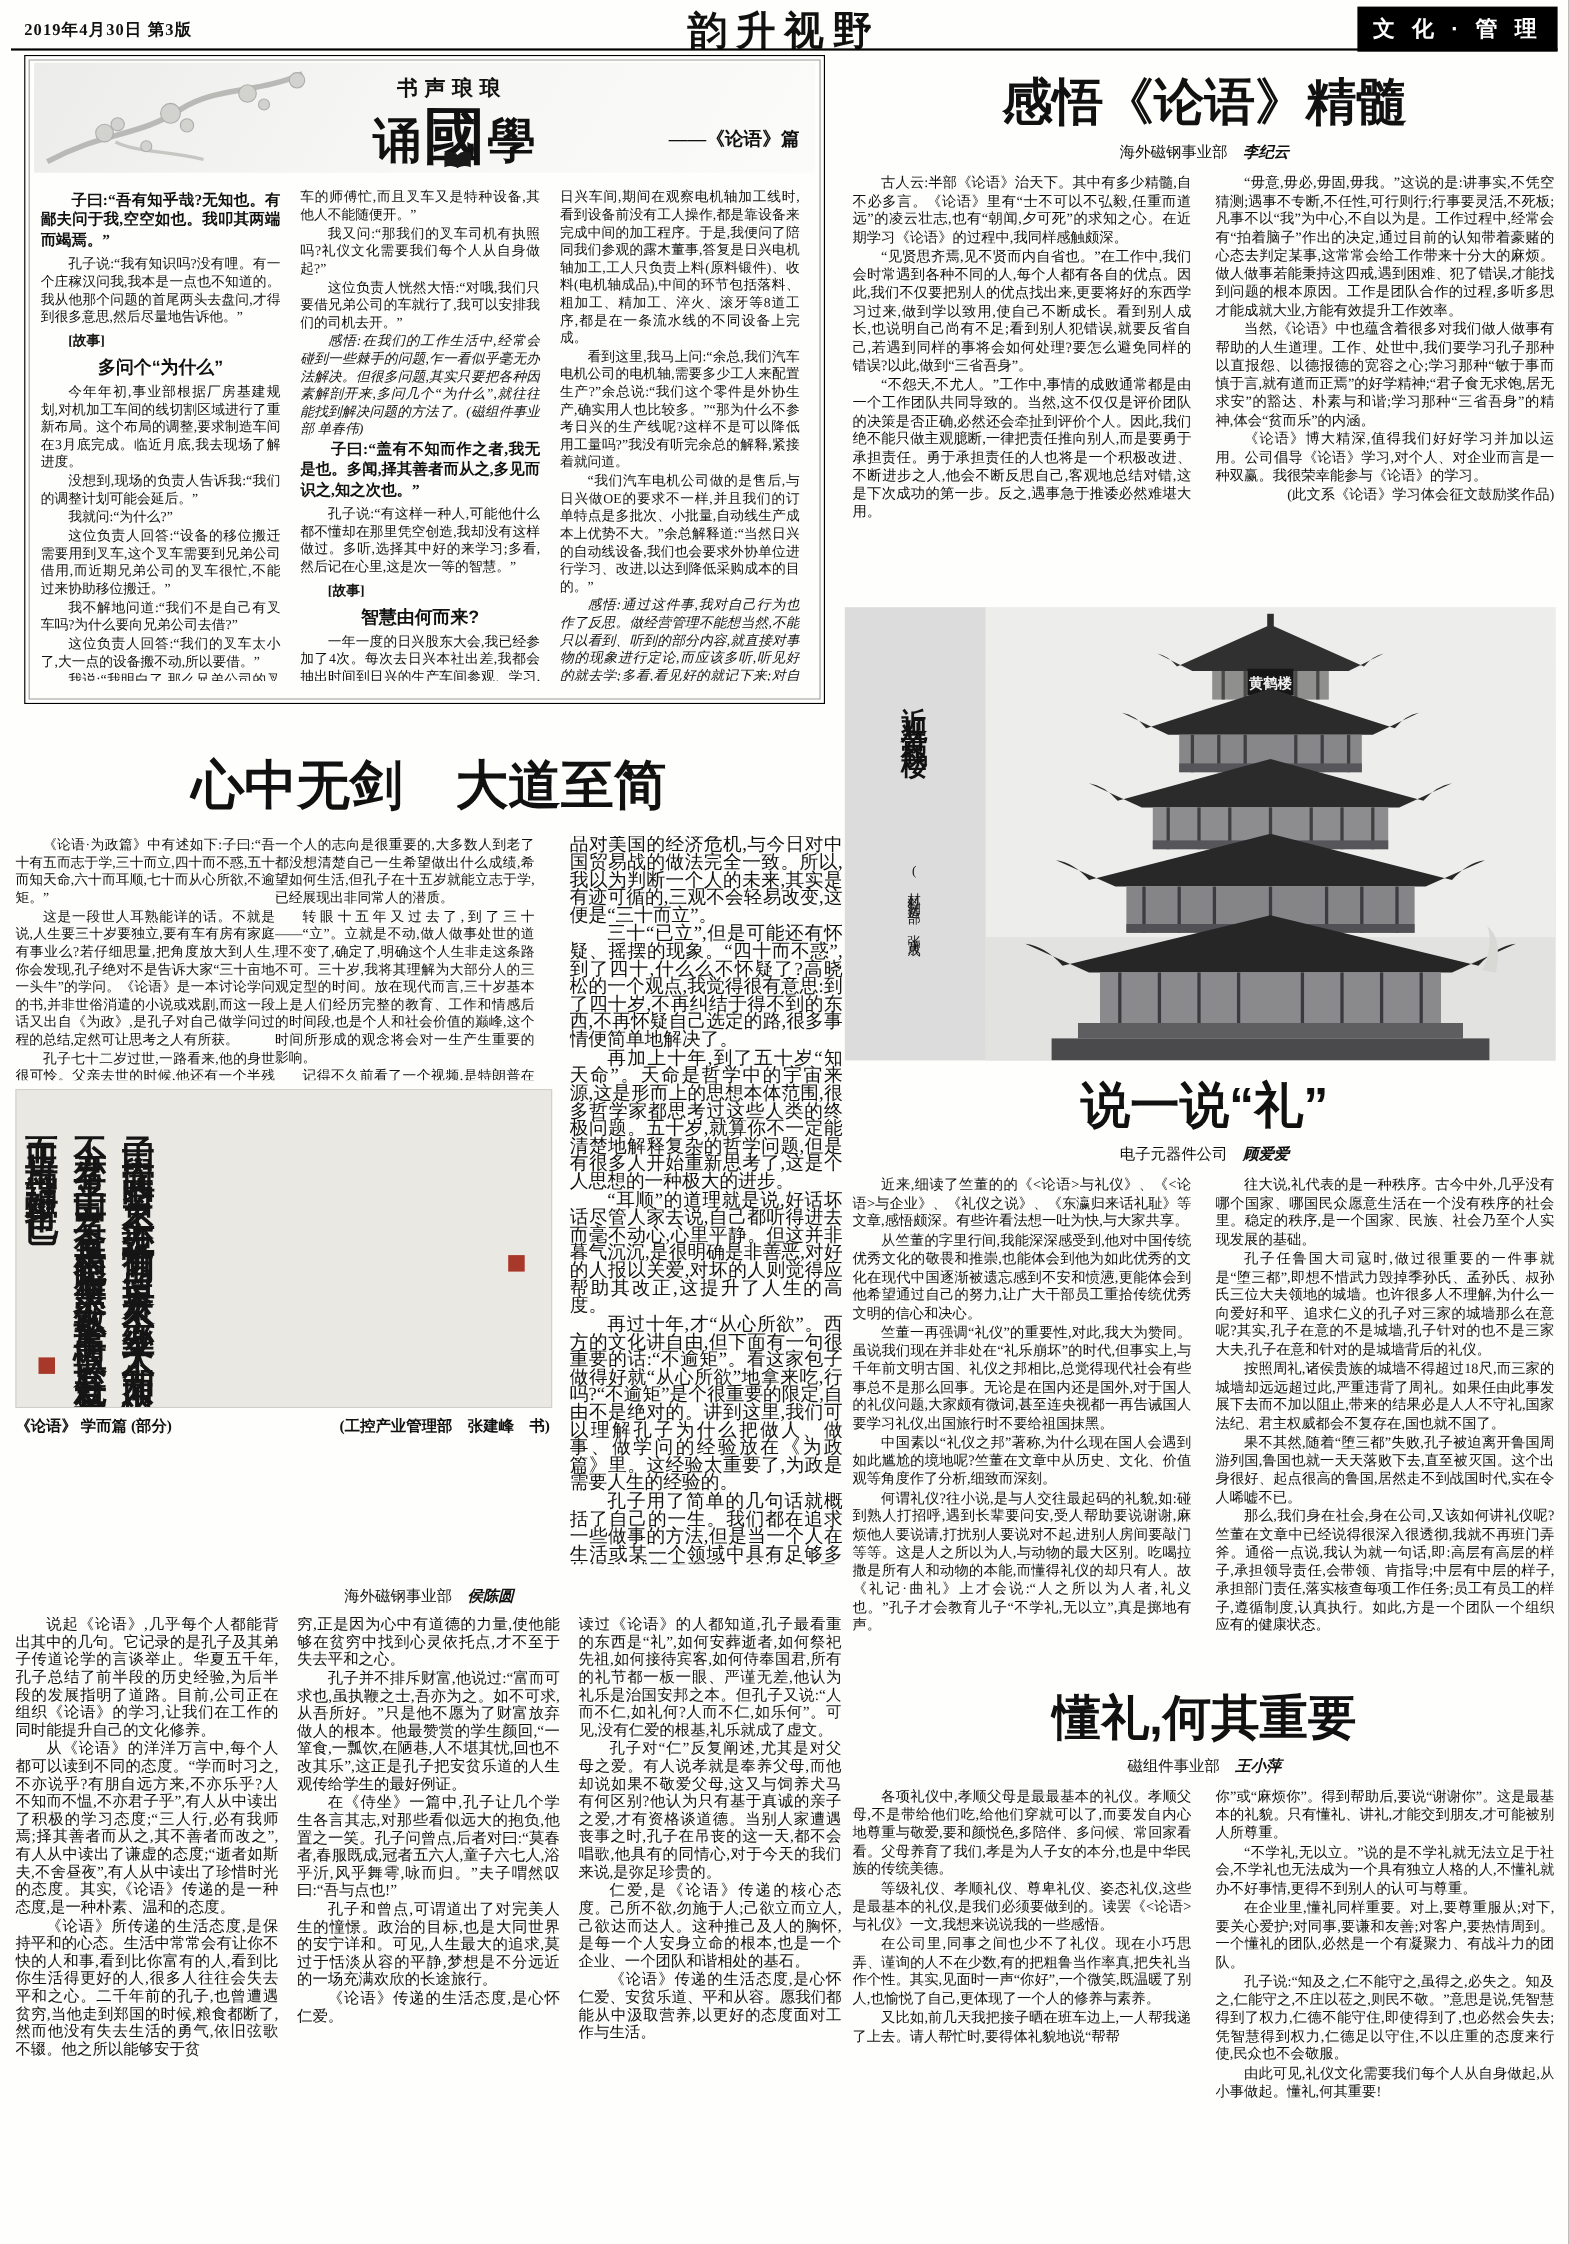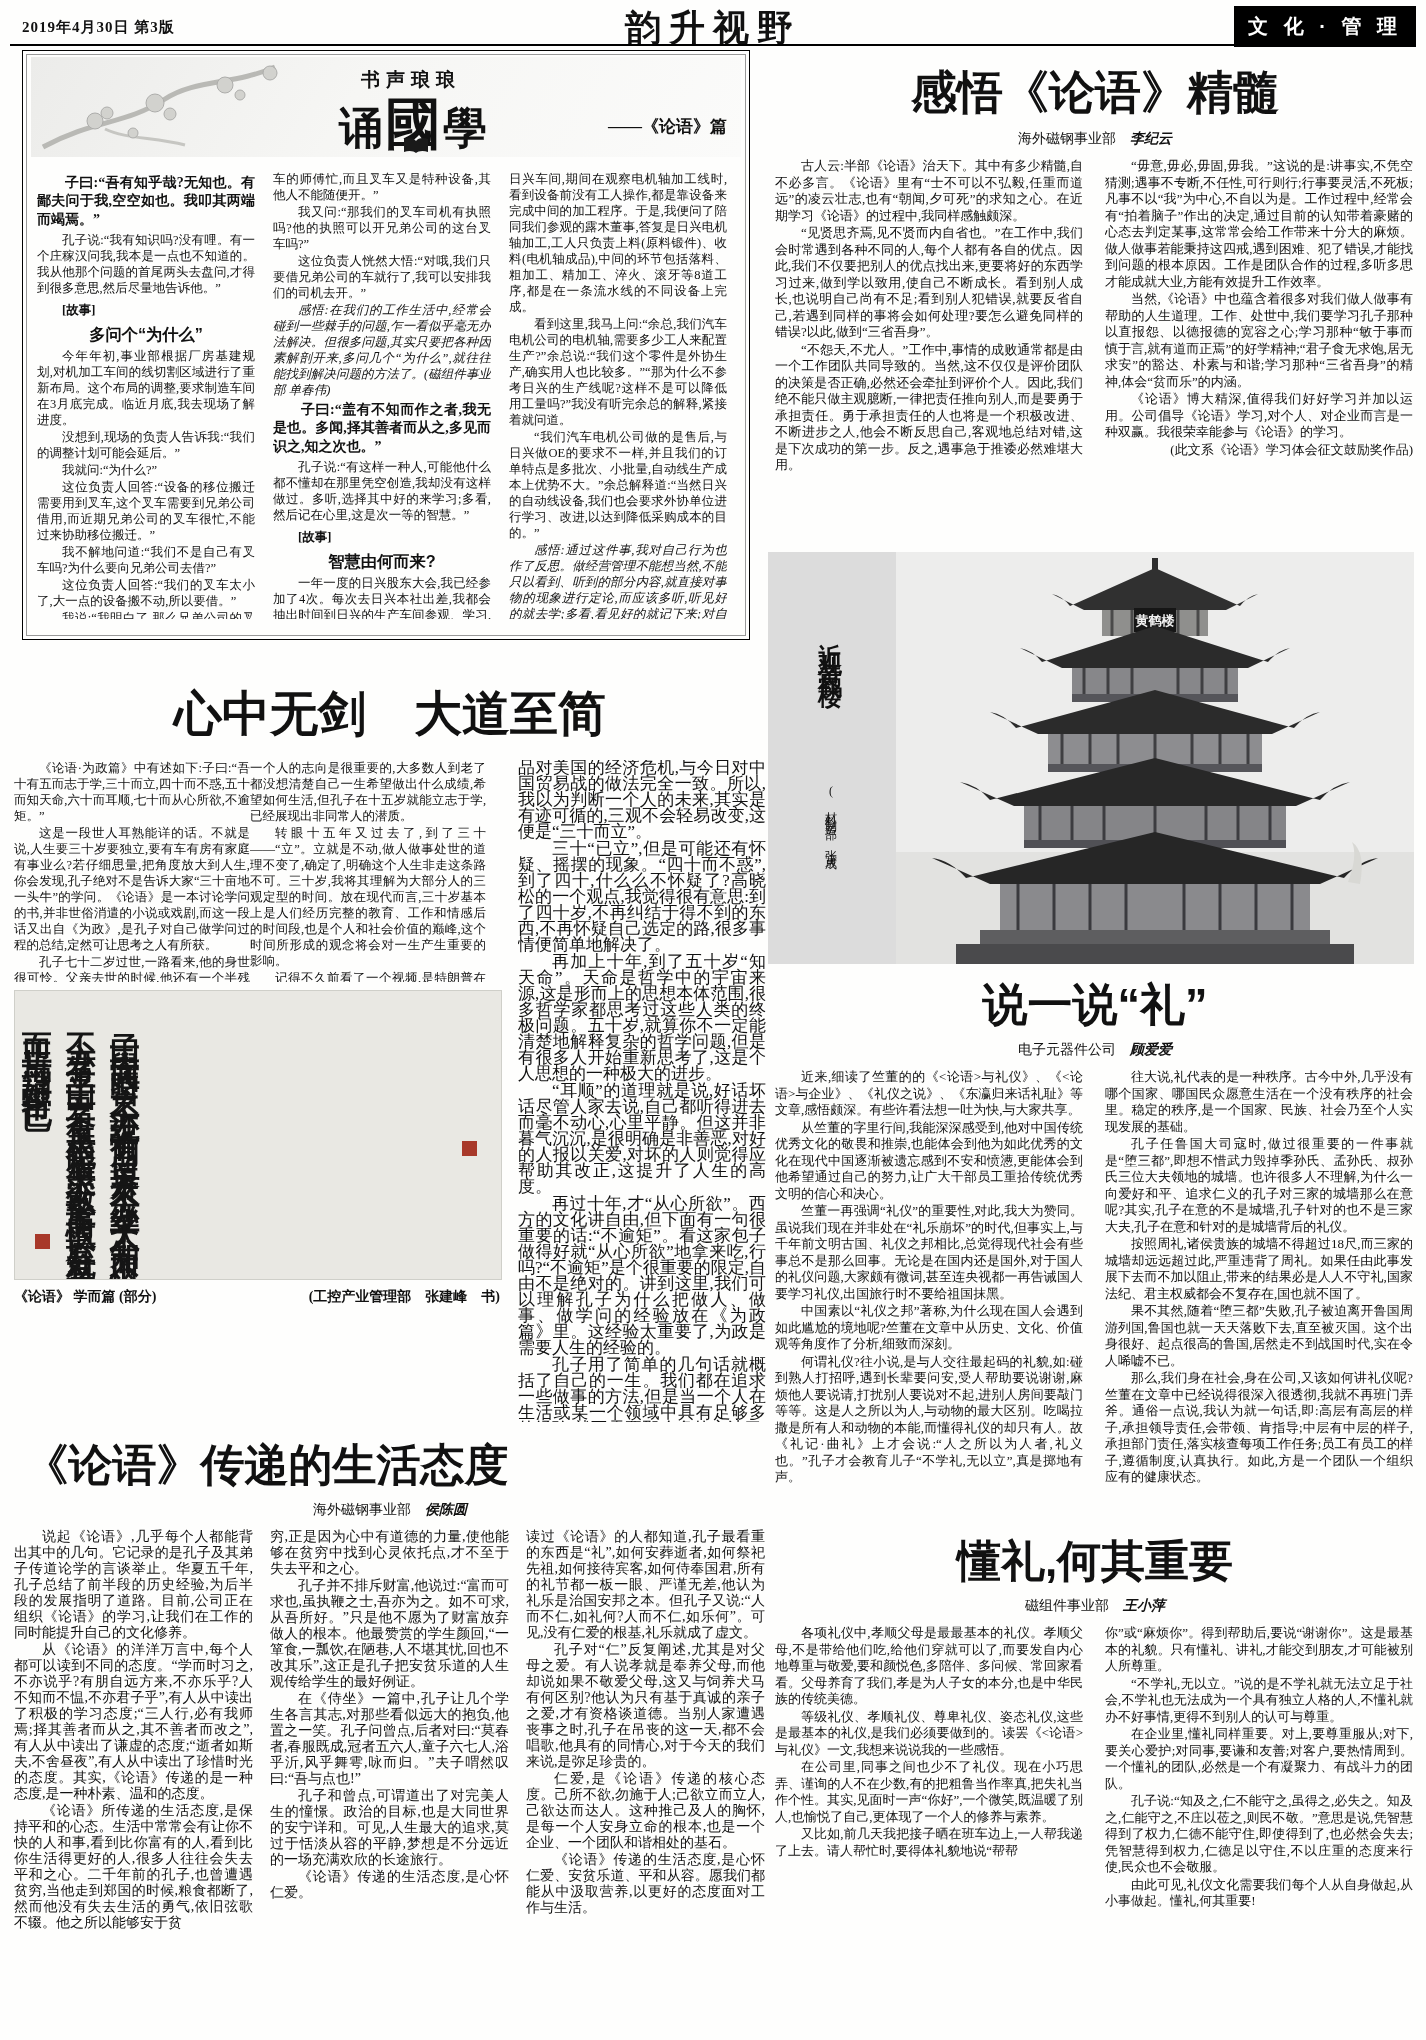--- a/index.html
+++ b/index.html
@@ -111,21 +111,21 @@
           <p class="p n">今年年初,事业部根据厂房基建规划,对机加工车间的线切割区域进行了重新布局。这个布局的调整,要求制造车间在3月底完成。临近月底,我去现场了解进度。</p>
           <p class="p n">没想到,现场的负责人告诉我:“我们的调整计划可能会延后。”</p>
           <p class="p n">我就问:“为什么?”</p>
           <p class="p n">这位负责人回答:“设备的移位搬迁需要用到叉车,这个叉车需要到兄弟公司借用,而近期兄弟公司的叉车很忙,不能过来协助移位搬迁。”</p>
           <p class="p n">我不解地问道:“我们不是自己有叉车吗?为什么要向兄弟公司去借?”</p>
           <p class="p n">这位负责人回答:“我们的叉车太小了,大一点的设备搬不动,所以要借。”</p>
           <p class="p n">我说:“我明白了,那么兄弟公司的叉车这么忙,最近生意很好吗?”</p>
         </div>
       <div class="col">
           <p class="p c">车的师傅忙,而且叉车又是特种设备,其他人不能随便开。”</p>
-          <p class="p n">我又问:“那我们的叉车司机有执照吗?他的执照可以开兄弟公司的这台叉车吗?”</p>
+          <p class="p n">我又问:“那我们的叉车司机有执照吗?礼仪文化需要我们每个人从自身做起?”</p>
           <p class="p n">这位负责人恍然大悟:“对哦,我们只要借兄弟公司的车就行了,我可以安排我们的司机去开。”</p>
           <p class="p g">感悟:在我们的工作生活中,经常会碰到一些棘手的问题,乍一看似乎毫无办法解决。但很多问题,其实只要把各种因素解剖开来,多问几个“为什么”,就往往能找到解决问题的方法了。(磁组件事业部  单春伟)</p>
           <p class="p q">子曰:“盖有不知而作之者,我无是也。多闻,择其善者而从之,多见而识之,知之次也。”</p>
           <p class="p n">孔子说:“有这样一种人,可能他什么都不懂却在那里凭空创造,我却没有这样做过。多听,选择其中好的来学习;多看,然后记在心里,这是次一等的智慧。”</p>
           <p class="p s">[故事]</p>
           <p class="p h">智慧由何而来?</p>
           <p class="p n">一年一度的日兴股东大会,我已经参加了4次。每次去日兴本社出差,我都会抽出时间到日兴的生产车间参观、学习,发现好的地方我都会用手机拍照记录,回来与同事交流、分享。</p>
         </div>
       <div class="col">
           <p class="p c">日兴车间,期间在观察电机轴加工线时,看到设备前没有工人操作,都是靠设备来完成中间的加工程序。于是,我便问了陪同我们参观的露木董事,答复是日兴电机轴加工,工人只负责上料(原料锻件)、收料(电机轴成品),中间的环节包括落料、粗加工、精加工、淬火、滚牙等8道工序,都是在一条流水线的不同设备上完成。</p>
@@ -314,21 +314,20 @@
           <p class="p n">三十“已立”,但是可能还有怀疑、摇摆的现象。“四十而不惑”,到了四十,什么么不怀疑了?高晓松的一个观点,我觉得很有意思:到了四十岁,不再纠结于得不到的东西,不再怀疑自己选定的路,很多事情便简单地解决了。</p>
           <p class="p n">再加上十年,到了五十岁“知天命”。天命是哲学中的宇宙来源,这是形而上的思想本体范围,很多哲学家都思考过这些人类的终极问题。五十岁,就算你不一定能清楚地解释复杂的哲学问题,但是有很多人开始重新思考了,这是个人思想的一种极大的进步。</p>
           <p class="p n">“耳顺”的道理就是说,好话坏话尽管人家去说,自己都听得进去而毫不动心,心里平静。但这并非暮气沉沉,是很明确是非善恶,对好的人报以关爱,对坏的人则觉得应帮助其改正,这提升了人生的高度。</p>
           <p class="p n">再过十年,才“从心所欲”。西方的文化讲自由,但下面有一句很重要的话:“不逾矩”。看这家包子做得好就“从心所欲”地拿来吃,行吗?“不逾矩”是个很重要的限定,自由不是绝对的。讲到这里,我们可以理解孔子为什么把做人、做事、做学问的经验放在《为政篇》里。这经验太重要了,为政是需要人生的经验的。</p>
           <p class="p n">孔子用了简单的几句话就概括了自己的一生。我们都在追求一些做事的方法,但是当一个人在生活或某一个领域中具有足够多的经验,就不需要那么多的方法了,所有的方法都自然而然连接到一起,帮助你达到目标,做到“手中无剑,心中也无剑”。各行各业、万事万物都是相通的,兜兜转转才终于明白“大道至简”。</p>
         </div>
     </div>
   </div>
 
   <div class="mb" style="top:1436px;">
-    <div class="title title-narrow" style="font-size:44px;">《论语》传递的生活态度</div>
     <div class="byline">
       <span>海外磁钢事业部</span><span class="author">侯陈圆</span>
     </div>
     <div class="sh-cols">
       <div class="col">
           <p class="p n">说起《论语》,几乎每个人都能背出其中的几句。它记录的是孔子及其弟子传道论学的言谈举止。华夏五千年,孔子总结了前半段的历史经验,为后半段的发展指明了道路。目前,公司正在组织《论语》的学习,让我们在工作的同时能提升自己的文化修养。</p>
           <p class="p n">从《论语》的洋洋万言中,每个人都可以读到不同的态度。“学而时习之,不亦说乎?有朋自远方来,不亦乐乎?人不知而不愠,不亦君子乎”,有人从中读出了积极的学习态度;“三人行,必有我师焉;择其善者而从之,其不善者而改之”,有人从中读出了谦虚的态度;“逝者如斯夫,不舍昼夜”,有人从中读出了珍惜时光的态度。其实,《论语》传递的是一种态度,是一种朴素、温和的态度。</p>
           <p class="p n">《论语》所传递的生活态度,是保持平和的心态。生活中常常会有让你不快的人和事,看到比你富有的人,看到比你生活得更好的人,很多人往往会失去平和之心。二千年前的孔子,也曾遭遇贫穷,当他走到郑国的时候,粮食都断了,然而他没有失去生活的勇气,依旧弦歌不辍。他之所以能够安于贫</p>
         </div>
       <div class="col">

